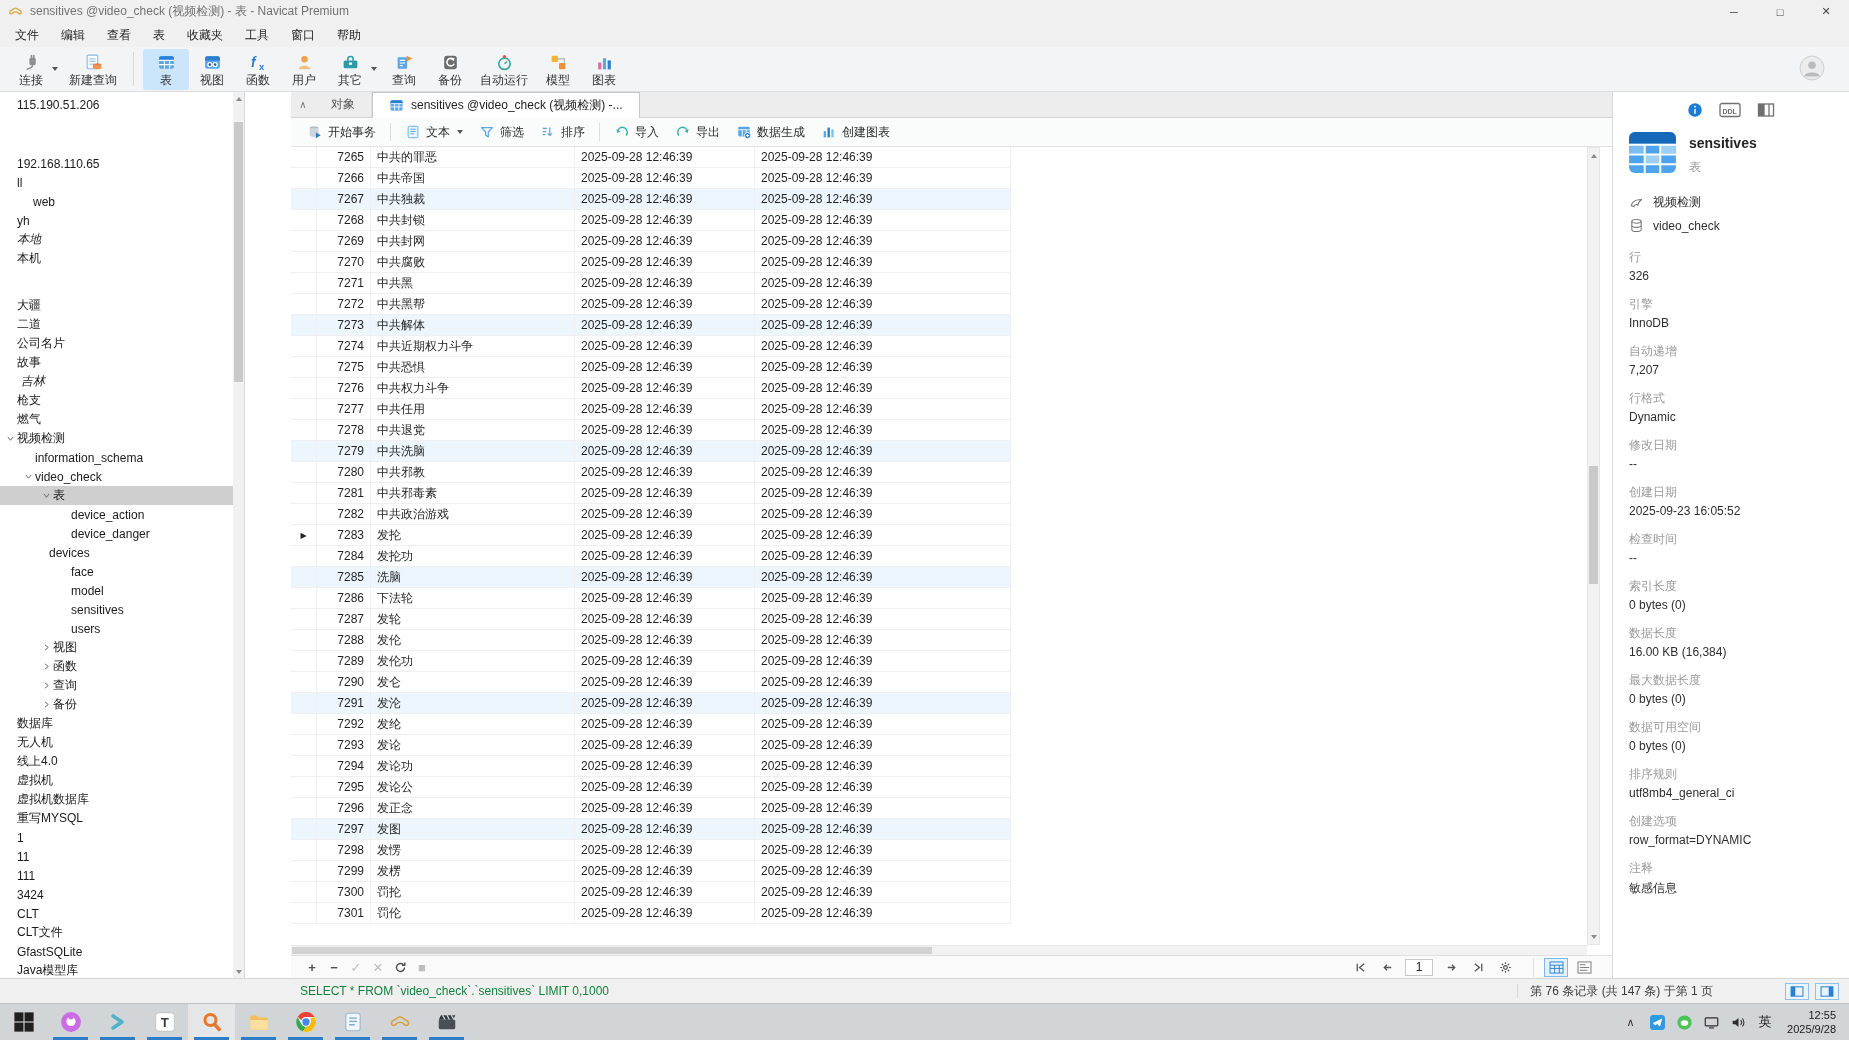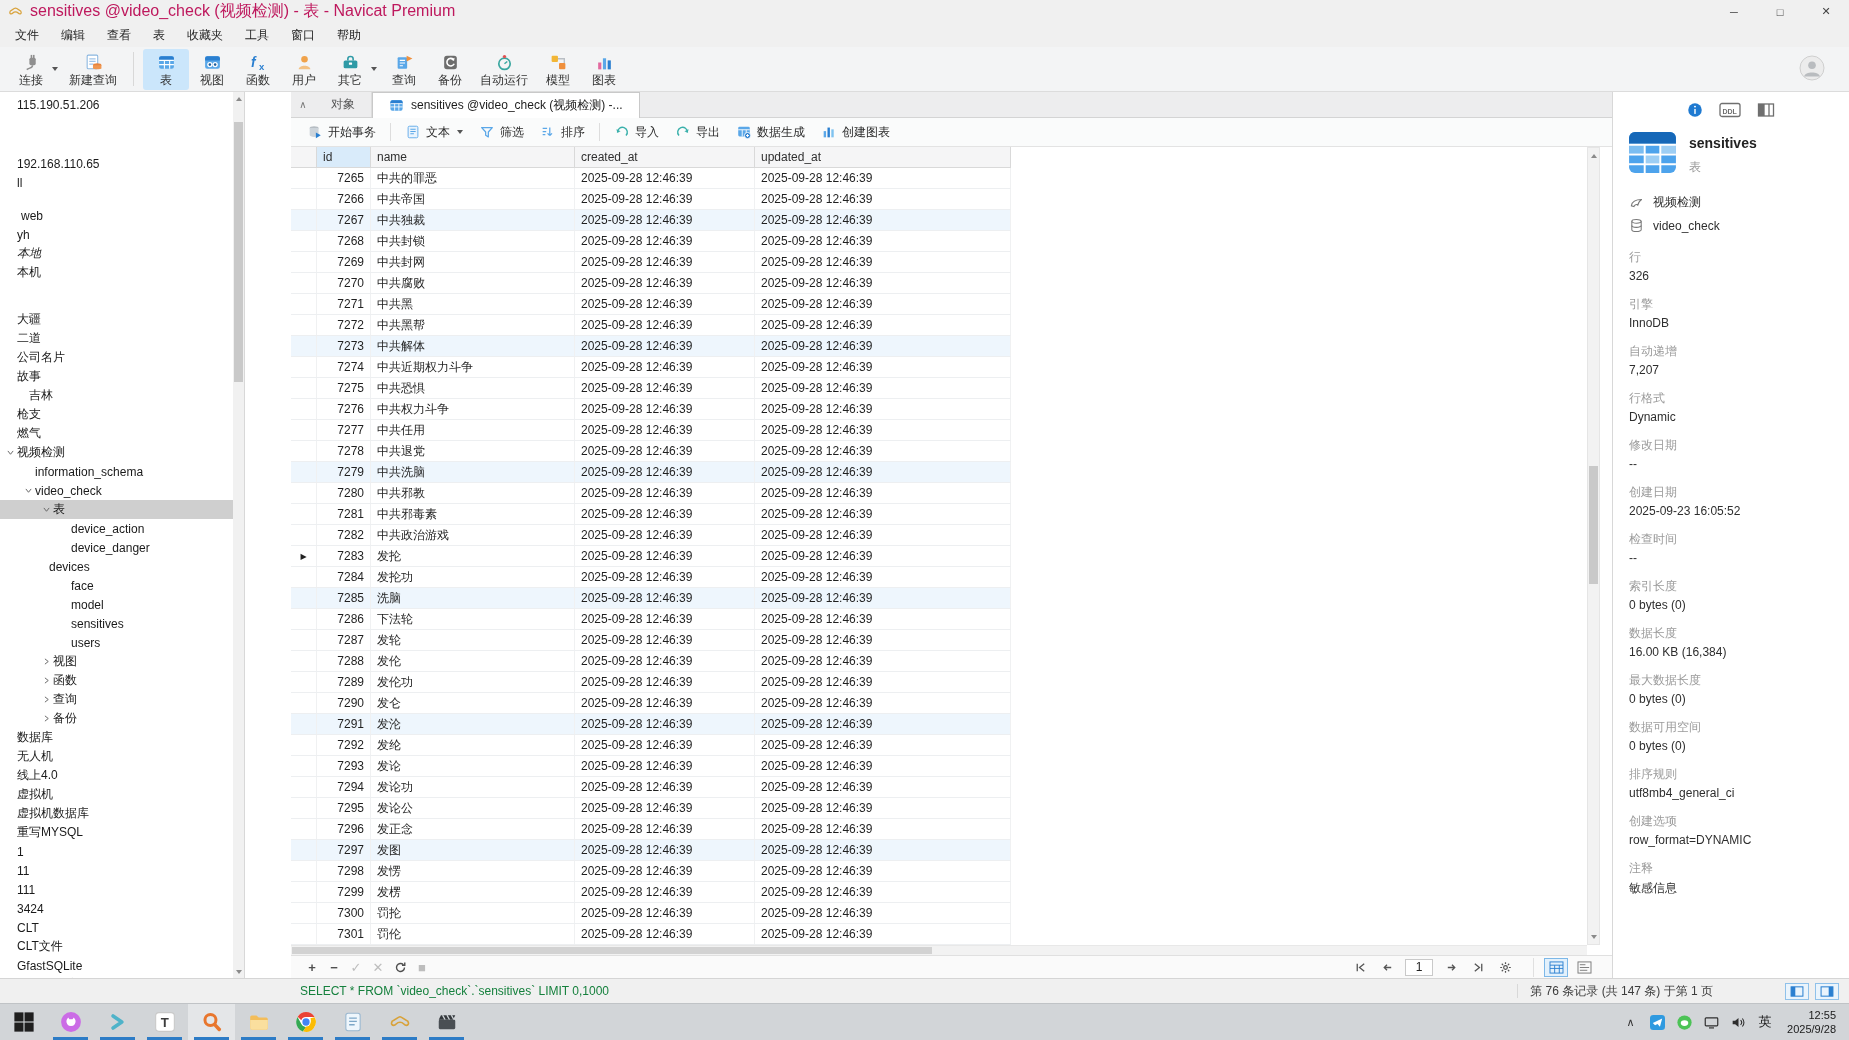--- a/index.html
+++ b/index.html
@@ -2,21 +2,21 @@
 <html><head>
 <meta charset="utf-8">
 <style>
 *{box-sizing:border-box;margin:0;padding:0}
 html,body{width:1849px;height:1040px;overflow:hidden}
 body{font-family:"Liberation Sans","DejaVu Sans",sans-serif;background:#fff;position:relative;font-size:12px;color:#222;cursor:default}
 .icn svg{display:block}
 
 .titlebar{position:absolute;top:0;left:0;width:100%;height:23px;background:#f0f0f0;display:flex;align-items:center;padding-left:8px;gap:7px}
 .titlebar .app-ico svg{width:15px;height:15px}
-.title-text{font-size:16px;color:#be185d}
+.title-text{font-size:12px;color:#737373}
 .win-controls{margin-left:auto;display:flex;height:100%}
 .win-btn{width:46px;height:23px;display:flex;align-items:center;justify-content:center;font-size:11px;color:#444}
 
 .menubar{position:absolute;top:23px;left:0;width:100%;height:24px;background:#f0f0f0;display:flex;align-items:center;padding-left:4px}
 .menu-item{padding:3px 11px;color:#1f1f1f}
 
 .toolbar{position:absolute;top:47px;left:0;width:100%;height:45px;background:#f3f4f5;border-bottom:1px solid #dcdcdc;display:flex;align-items:center;padding:0 8px}
 .tb-btn{display:flex;flex-direction:column;align-items:center;justify-content:center;min-width:46px;height:41px;border-radius:3px;color:#333;gap:2px;padding:2px 7px;position:relative}
 .tb-btn .icn svg{width:19px;height:19px}
 .tb-btn.active{background:#cbe6fb}
@@ -303,21 +303,21 @@
       <div class="tree-item" style="padding-left: 4px;">
         <span class="tw-exp"></span>
         <span class="icn">
           <svg viewBox="0 0 16 16">
             <rect x="1" y="1" width="14" height="14" rx="3" fill="#6f6f6f"></rect>
             <path d="M3.2 11.2 C3.8 7 7 5.4 12.8 5.4 C10.2 6.6 9.6 8.4 9.1 10.4 C8.1 9.4 5.9 9.7 5.3 11.8 Z" fill="#fff"></path>
           </svg>
         </span>
         <span class="tw-lbl">ll</span>
       </div>
-      <div class="tree-item" style="padding-left: 8px; margin-top: 14px;">
+      <div class="tree-item" style="padding-left: 20px;">
         <span class="tw-exp"></span>
         <span class="icn">
           <svg viewBox="0 0 16 16">
             <rect x="1" y="1" width="14" height="14" rx="3" fill="#6f6f6f"></rect>
             <path d="M3.2 11.2 C3.8 7 7 5.4 12.8 5.4 C10.2 6.6 9.6 8.4 9.1 10.4 C8.1 9.4 5.9 9.7 5.3 11.8 Z" fill="#fff"></path>
           </svg>
         </span>
         <span class="tw-lbl">web</span>
       </div>
       <div class="tree-item" style="padding-left: 4px;">
@@ -383,21 +383,21 @@
       <div class="tree-item" style="padding-left: 4px;">
         <span class="tw-exp"></span>
         <span class="icn">
           <svg viewBox="0 0 16 16">
             <rect x="1" y="1" width="14" height="14" rx="3" fill="#6f6f6f"></rect>
             <path d="M3.2 11.2 C3.8 7 7 5.4 12.8 5.4 C10.2 6.6 9.6 8.4 9.1 10.4 C8.1 9.4 5.9 9.7 5.3 11.8 Z" fill="#fff"></path>
           </svg>
         </span>
         <span class="tw-lbl">故事</span>
       </div>
-      <div class="tree-item" style="padding-left: 16px;">
+      <div class="tree-item" style="padding-left: 8px; font-style: italic;">
         <span class="tw-exp"></span>
         <span class="icn">
           <svg viewBox="0 0 16 16">
             <rect x="1" y="1" width="14" height="14" rx="3" fill="#6f6f6f"></rect>
             <path d="M3.2 11.2 C3.8 7 7 5.4 12.8 5.4 C10.2 6.6 9.6 8.4 9.1 10.4 C8.1 9.4 5.9 9.7 5.3 11.8 Z" fill="#fff"></path>
           </svg>
         </span>
         <span class="tw-lbl">吉林</span>
       </div>
       <div class="tree-item" style="padding-left: 4px;">
@@ -886,27 +886,20 @@
           <svg viewBox="0 0 18 18">
             <rect x="3" y="8" width="2.7" height="7" fill="#5aa7e8"></rect>
             <rect x="7.3" y="4" width="2.7" height="11" fill="#2a7fd0"></rect>
             <rect x="11.6" y="6" width="2.7" height="9" fill="#7fc3f0"></rect>
           </svg>
         </span>
         <span>创建图表</span>
       </div>
     </div>
   <div class="grid">
-    <div class="g-header" id="g-header">
-        <div class="g-h c0"></div>
-        <div class="g-h c1 hl">id</div>
-        <div class="g-h c2">name</div>
-        <div class="g-h c3">created_at</div>
-        <div class="g-h c4">updated_at</div>
-      </div>
     <div id="g-rows">
         <div class="g-row">
           <div class="g-c mk c0"></div>
           <div class="g-c idc c1">7265</div>
           <div class="g-c c2">中共的罪恶</div>
           <div class="g-c c3">2025-09-28 12:46:39</div>
           <div class="g-c c4">2025-09-28 12:46:39</div>
         </div>
         <div class="g-row">
           <div class="g-c mk c0"></div>

